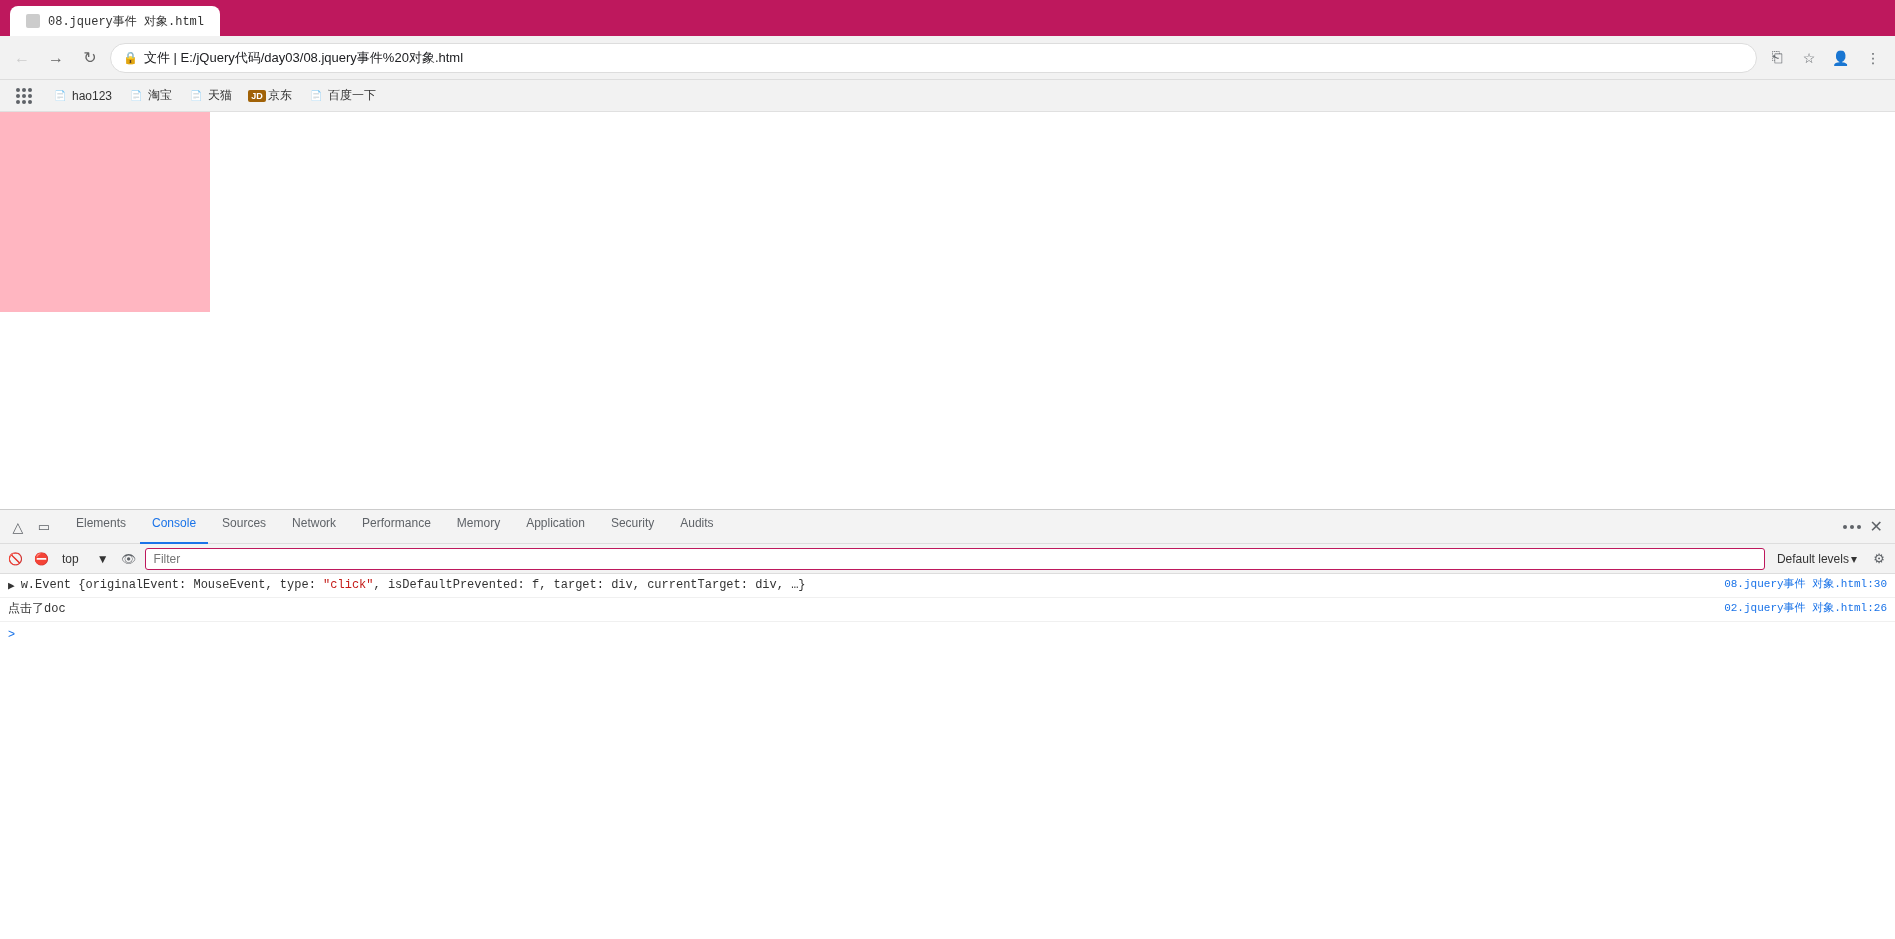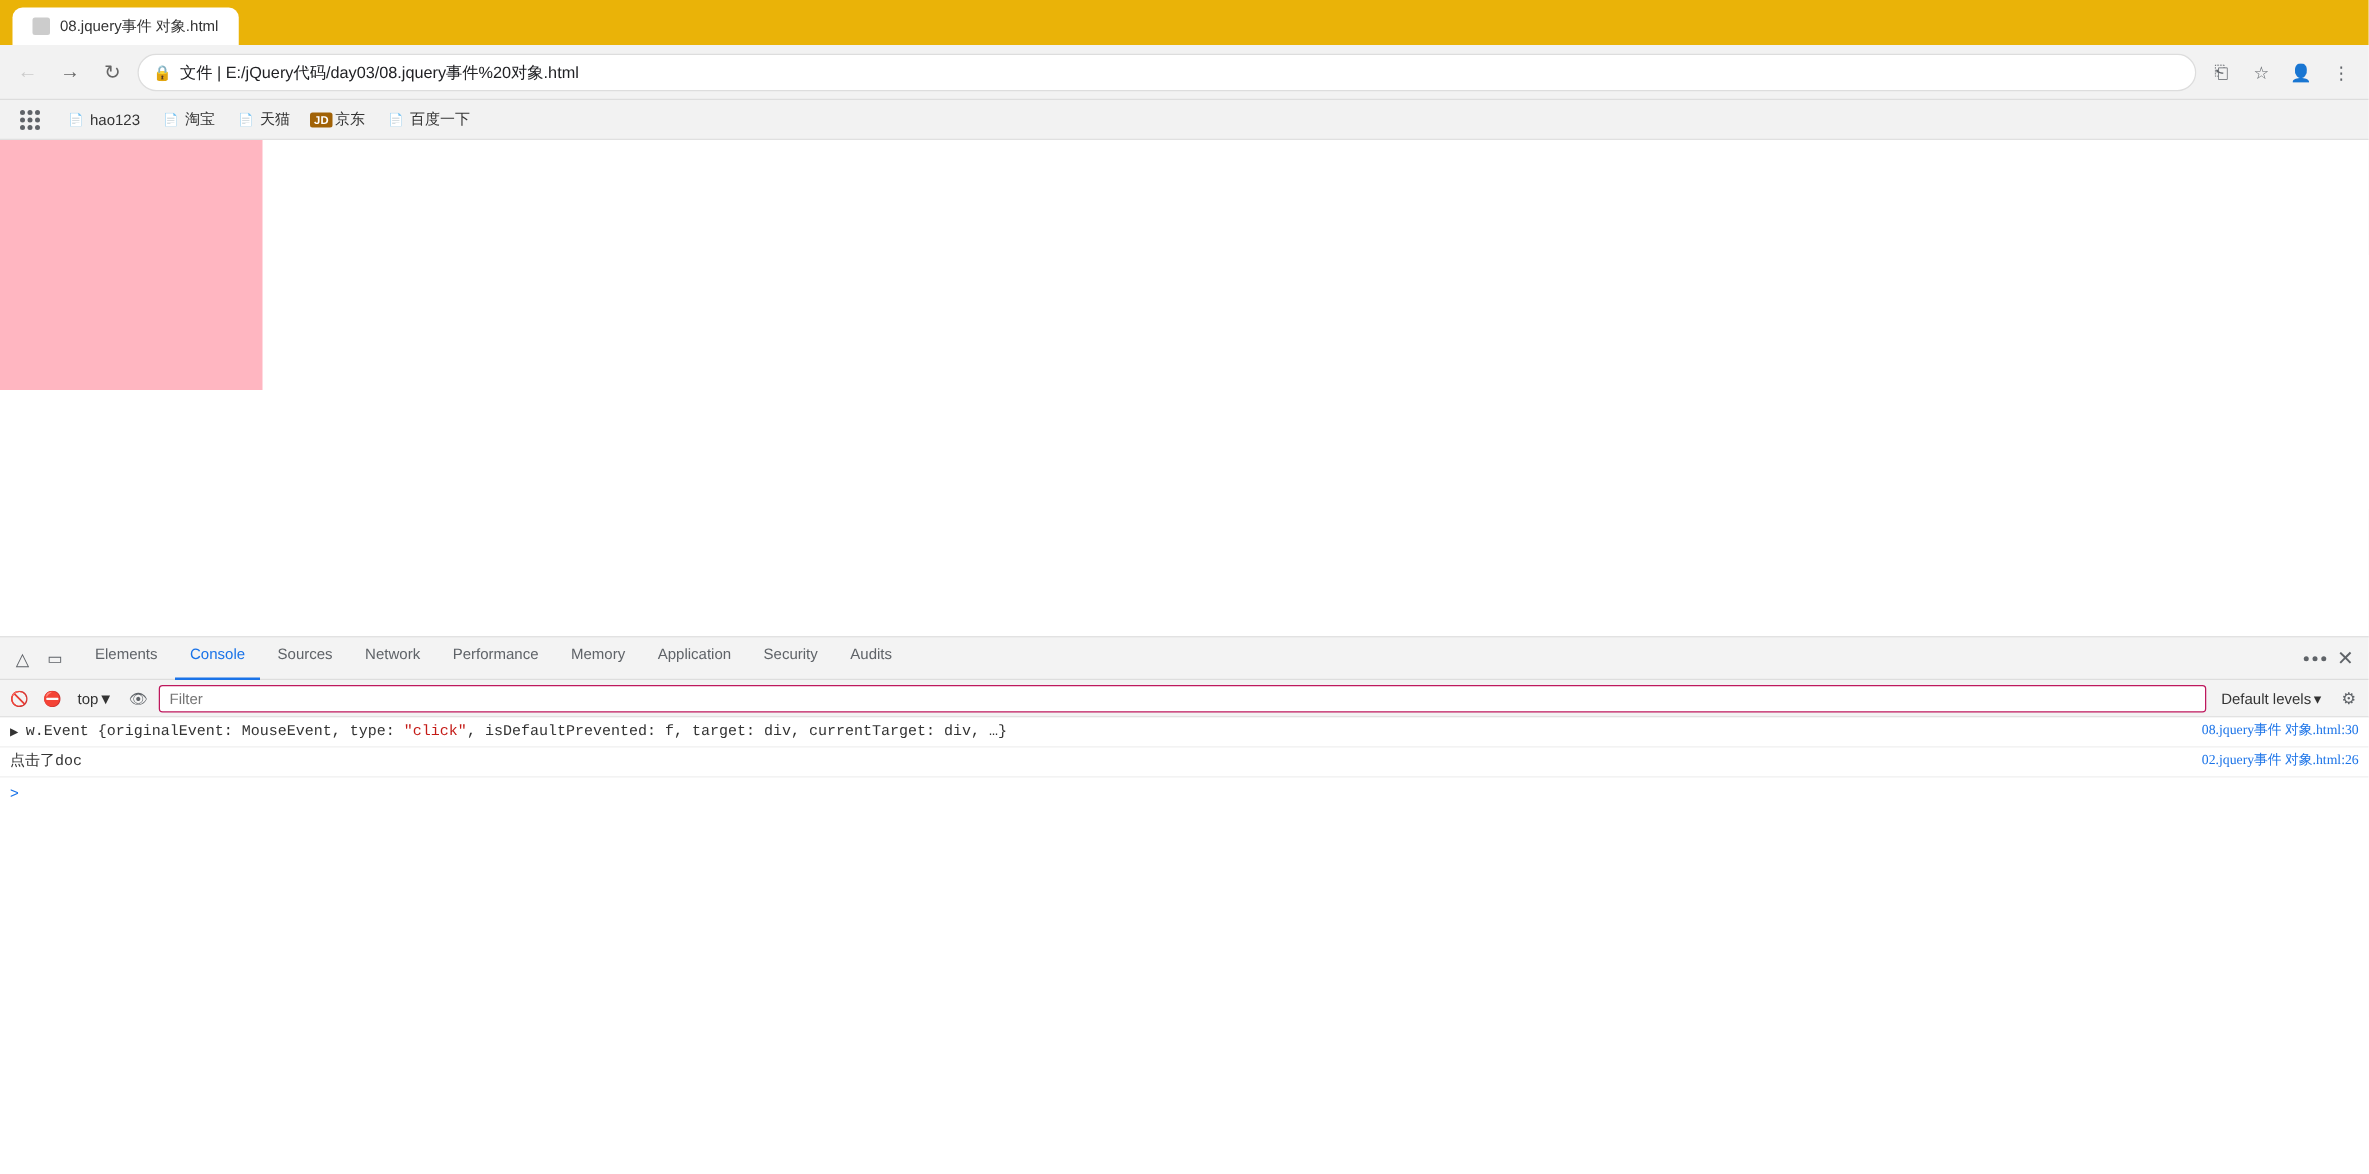--- a/index.html
+++ b/index.html
@@ -2,21 +2,21 @@
 <html><head>
   <meta charset="utf-8">
   <style>
     * { margin: 0; padding: 0; box-sizing: border-box; }
     body { font-family: Arial, sans-serif; font-size: 13px; background: #fff; overflow: hidden; }
 
     
     .browser-chrome { width: 1895px; height: 939px; display: flex; flex-direction: column; background: #f2f2f2; }
 
     
-    .tab-bar { height: 36px; background: #eab308; display: flex; align-items: flex-end; padding-left: 10px; }
+    .tab-bar { height: 36px; background: #be185d; display: flex; align-items: flex-end; padding-left: 10px; font-family: Liberation Mono, monospace; }
     .tab { background: #fff; padding: 8px 16px; font-size: 12px; color: #333; border-radius: 8px 8px 0 0; display: flex; align-items: center; gap: 8px; height: 30px; }
     .tab-favicon { width: 14px; height: 14px; background: #ccc; border-radius: 2px; }
 
     
     .address-bar { height: 44px; background: #f2f2f2; display: flex; align-items: center; padding: 0 8px; gap: 6px; border-bottom: 1px solid #ddd; }
     .nav-btn { width: 28px; height: 28px; border-radius: 50%; border: none; background: transparent; cursor: pointer; display: flex; align-items: center; justify-content: center; color: #666; font-size: 16px; }
     .nav-btn.disabled { color: #ccc; cursor: default; }
     .address-input-wrap { flex: 1; background: #fff; border-radius: 20px; height: 30px; display: flex; align-items: center; padding: 0 12px; border: 1px solid #ddd; gap: 6px; }
     .address-lock { color: #5f6368; font-size: 12px; }
     .address-text { font-size: 13px; color: #202124; flex: 1; }
@@ -38,33 +38,33 @@
     .devtools-icons-left { display: flex; gap: 6px; align-items: center; margin-right: 8px; }
     .devtools-icon { width: 20px; height: 20px; display: flex; align-items: center; justify-content: center; font-size: 13px; color: #5f6368; cursor: pointer; border-radius: 3px; }
     .devtools-tab { padding: 6px 12px; font-size: 12px; color: #5f6368; cursor: pointer; border-bottom: 2px solid transparent; height: 34px; display: flex; }
     .devtools-tab.active { color: #1a73e8; border-bottom: 2px solid #1a73e8; }
     .devtools-tab-spacer { flex: 1; }
     .devtools-tab-actions { display: flex; gap: 4px; align-items: center; }
 
     
     .console-toolbar { height: 30px; background: #f3f3f3; border-bottom: 1px solid #ddd; display: flex; align-items: center; padding: 0 6px; gap: 6px; }
     .console-toolbar-icon { width: 20px; height: 20px; display: flex; align-items: center; justify-content: center; font-size: 12px; color: #5f6368; cursor: pointer; border-radius: 3px; }
-    .context-select { display: flex; align-items: center; gap: 0; background: transparent; border: none; font-size: 12px; color: #333; cursor: pointer; padding: 2px 4px; border-radius: 3px; }
+    .context-select { display: flex; align-items: center; gap: 18px; background: transparent; border: none; font-size: 12px; color: #333; cursor: pointer; padding: 2px 4px; border-radius: 3px; }
     .filter-input { flex: 1; height: 22px; border: 1px solid #be185d; border-radius: 3px; padding: 0 8px; font-size: 12px; background: #fff; }
     .default-levels { font-size: 12px; color: #333; cursor: pointer; display: flex; align-items: center; gap: 2px; padding: 2px 6px; border-radius: 3px; }
     .console-settings-btn { width: 20px; height: 20px; display: flex; align-items: center; justify-content: center; font-size: 13px; color: #5f6368; cursor: pointer; margin-left: auto; }
 
     
     .console-output { flex: 1; overflow-y: auto; background: #fff; }
     .console-line { display: flex; align-items: flex-start; padding: 2px 8px; border-bottom: 1px solid #f0f0f0; min-height: 24px; font-size: 12px; font-family: 'Courier New', monospace; }
     .console-arrow { color: #333; margin-right: 6px; cursor: pointer; font-size: 11px; margin-top: 3px; }
     .console-text { flex: 1; color: #333; line-height: 1.6; }
     .console-text .string-val { color: #c41a16; }
     .console-text .obj-type { color: #333; }
-    .console-link { color: #1a73e8; font-size: 11px; text-decoration: none; margin-left: auto; white-space: nowrap; font-family: Liberation Serif, serif; }
+    .console-link { color: #1a73e8; font-size: 11px; text-decoration: none; margin-left: auto; white-space: nowrap; }
     .console-input-line { display: flex; align-items: center; padding: 4px 8px; min-height: 24px; }
     .console-prompt { color: #1a73e8; margin-right: 8px; font-size: 12px; }
     .console-input { flex: 1; border: none; outline: none; font-size: 12px; font-family: 'Courier New', monospace; color: #333; }
 
     
     .dots-menu { display: flex; gap: 3px; align-items: center; }
     .dot { width: 4px; height: 4px; background: #5f6368; border-radius: 50%; }
     .close-btn { font-size: 16px; color: #5f6368; cursor: pointer; padding: 0 4px; }
 
     

